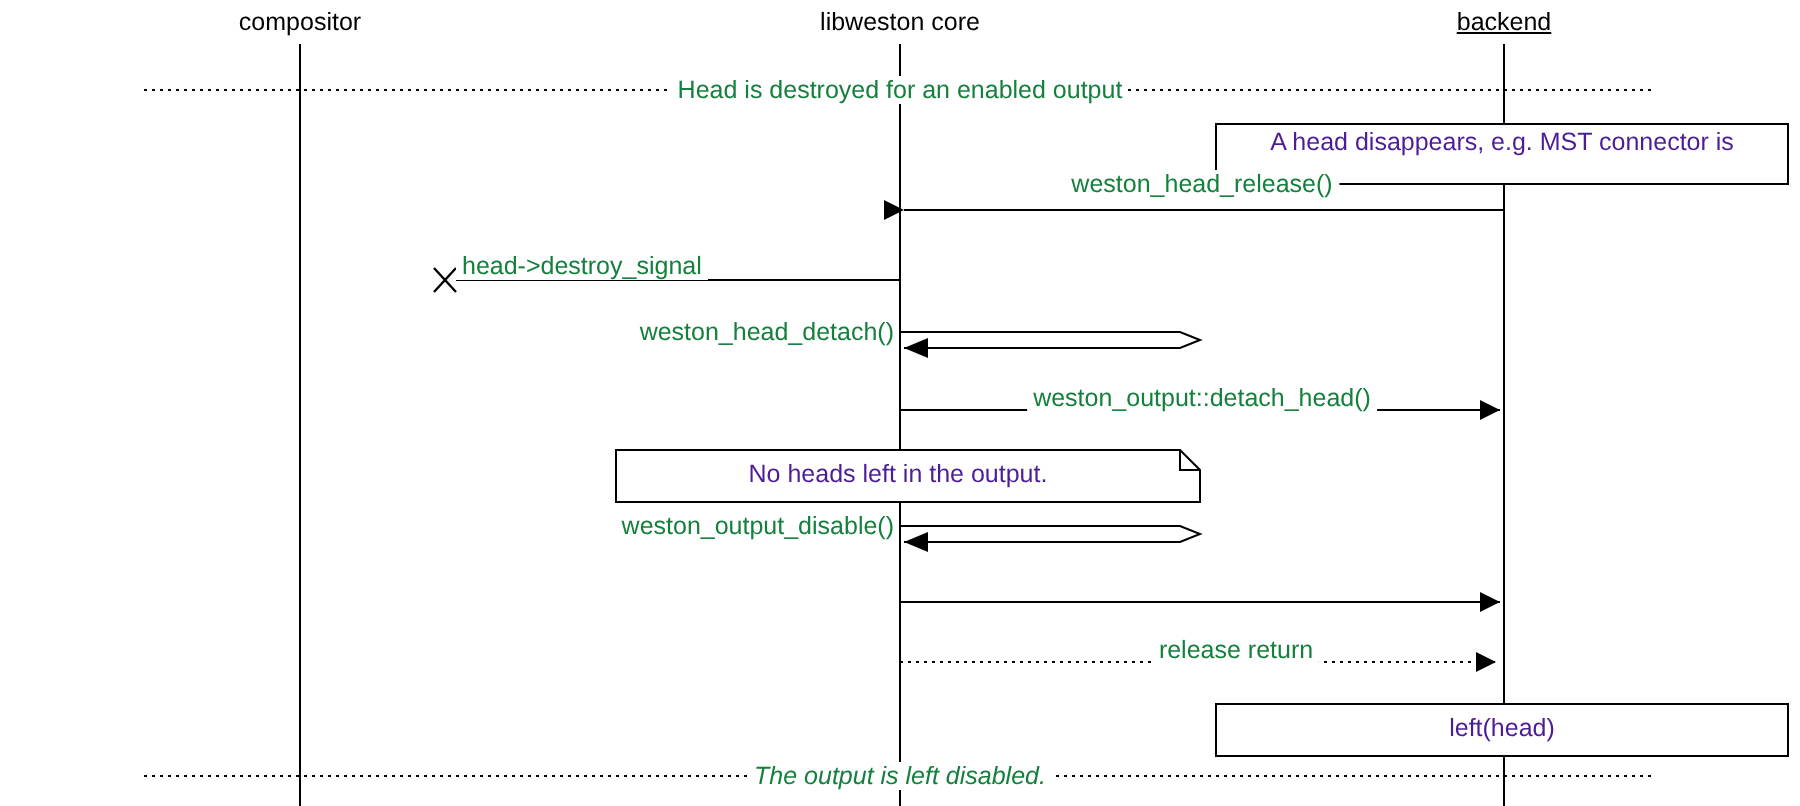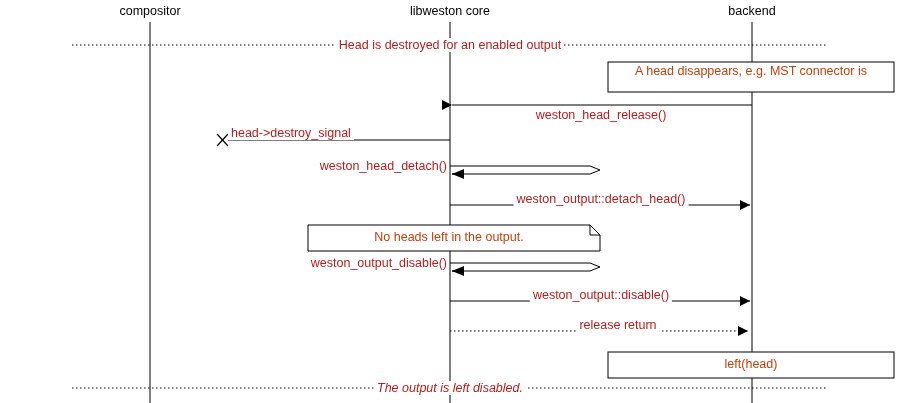--- a/index.html
+++ b/index.html
@@ -21,42 +21,42 @@
   }
   #diagram svg {
     position: absolute;
     left: 0;
     top: 0;
   }
   .lbl {
     position: absolute;
     font-size: 12.5px;
     line-height: 14px;
-    color: #b91c1c;
+    color: #15803d;
     white-space: nowrap;
     background: transparent;
   }
   .lbl.center {
     text-align: center;
     transform: translateX(-50%);
   }
   .lbl.right {
     text-align: right;
     transform: translateX(-100%);
   }
   .lbl.onwhite {
     background: #ffffff;
     padding: 0 3px;
   }
   .notetext {
     position: absolute;
     font-size: 12.5px;
     line-height: 14px;
     text-align: center;
-    color: #c2410c;
+    color: #4c1d95;
   }
   .headname {
     position: absolute;
     font-size: 12.5px;
     transform: translateX(-50%);
     white-space: nowrap;
     text-align: center;
   }
 </style>
 </head>
@@ -140,44 +140,43 @@
       <line x1="450" y1="331" x2="748" y2="331" stroke="#000" stroke-width="1" stroke-dasharray="1.5,2.5" marker-end="url(#arrowR)"></line>
     </g>
 
     <g>
       <rect x="608" y="352" width="286" height="26" fill="#ffffff" stroke="#000" stroke-width="1"></rect>
     </g>
   </svg>
 
   <div class="headname" style="left:150px; top:4px;">compositor</div>
   <div class="headname" style="left:450px; top:4px;">libweston core</div>
-  <div class="headname" style="left:752px; top:4px;">backend</div>
+  <div class="headname" style="left:752px; top:4px;text-decoration:underline;">backend</div>
 
   <div class="lbl center onwhite" style="left:450px; top:38px;">Head is destroyed for an enabled output</div>
   <div class="lbl center onwhite" style="left:450px; top:381px;font-style:italic;">The output is left disabled.</div>
 
   <div class="notetext" style="left:610px; top:64px; width:282px;">
     <div>A head disappears, e.g. MST connector is</div>
   </div>
 
   <div class="notetext" style="left:310px; top:230px; width:278px;">
     <div>No heads left in the output.</div>
   </div>
 
   <div class="notetext" style="left:610px; top:357px; width:282px;">
     <div>left(head)</div>
   </div>
 
-  <div class="lbl center onwhite" style="left:601px; top:108px;">weston_head_release()</div>
+  <div class="lbl center onwhite" style="left:601px; top:85px;">weston_head_release()</div>
 
   <div class="lbl onwhite" style="left:228px; top:126px;">head-&gt;destroy_signal</div>
 
   <div class="lbl center onwhite" style="left:601px; top:192px;">weston_output::detach_head()</div>
 
   <div class="lbl right" style="left:447px; top:159px;">weston_head_detach()</div>
 
   <div class="lbl right" style="left:447px; top:256px;">weston_output_disable()</div>
 
-  <div class="lbl center onwhite" style="left:601px; top:288px;">weston_output::disable()</div>
 
   <div class="lbl center onwhite" style="left:618px; top:318px;">release return</div>
 
 </div>
 
 </body></html>

